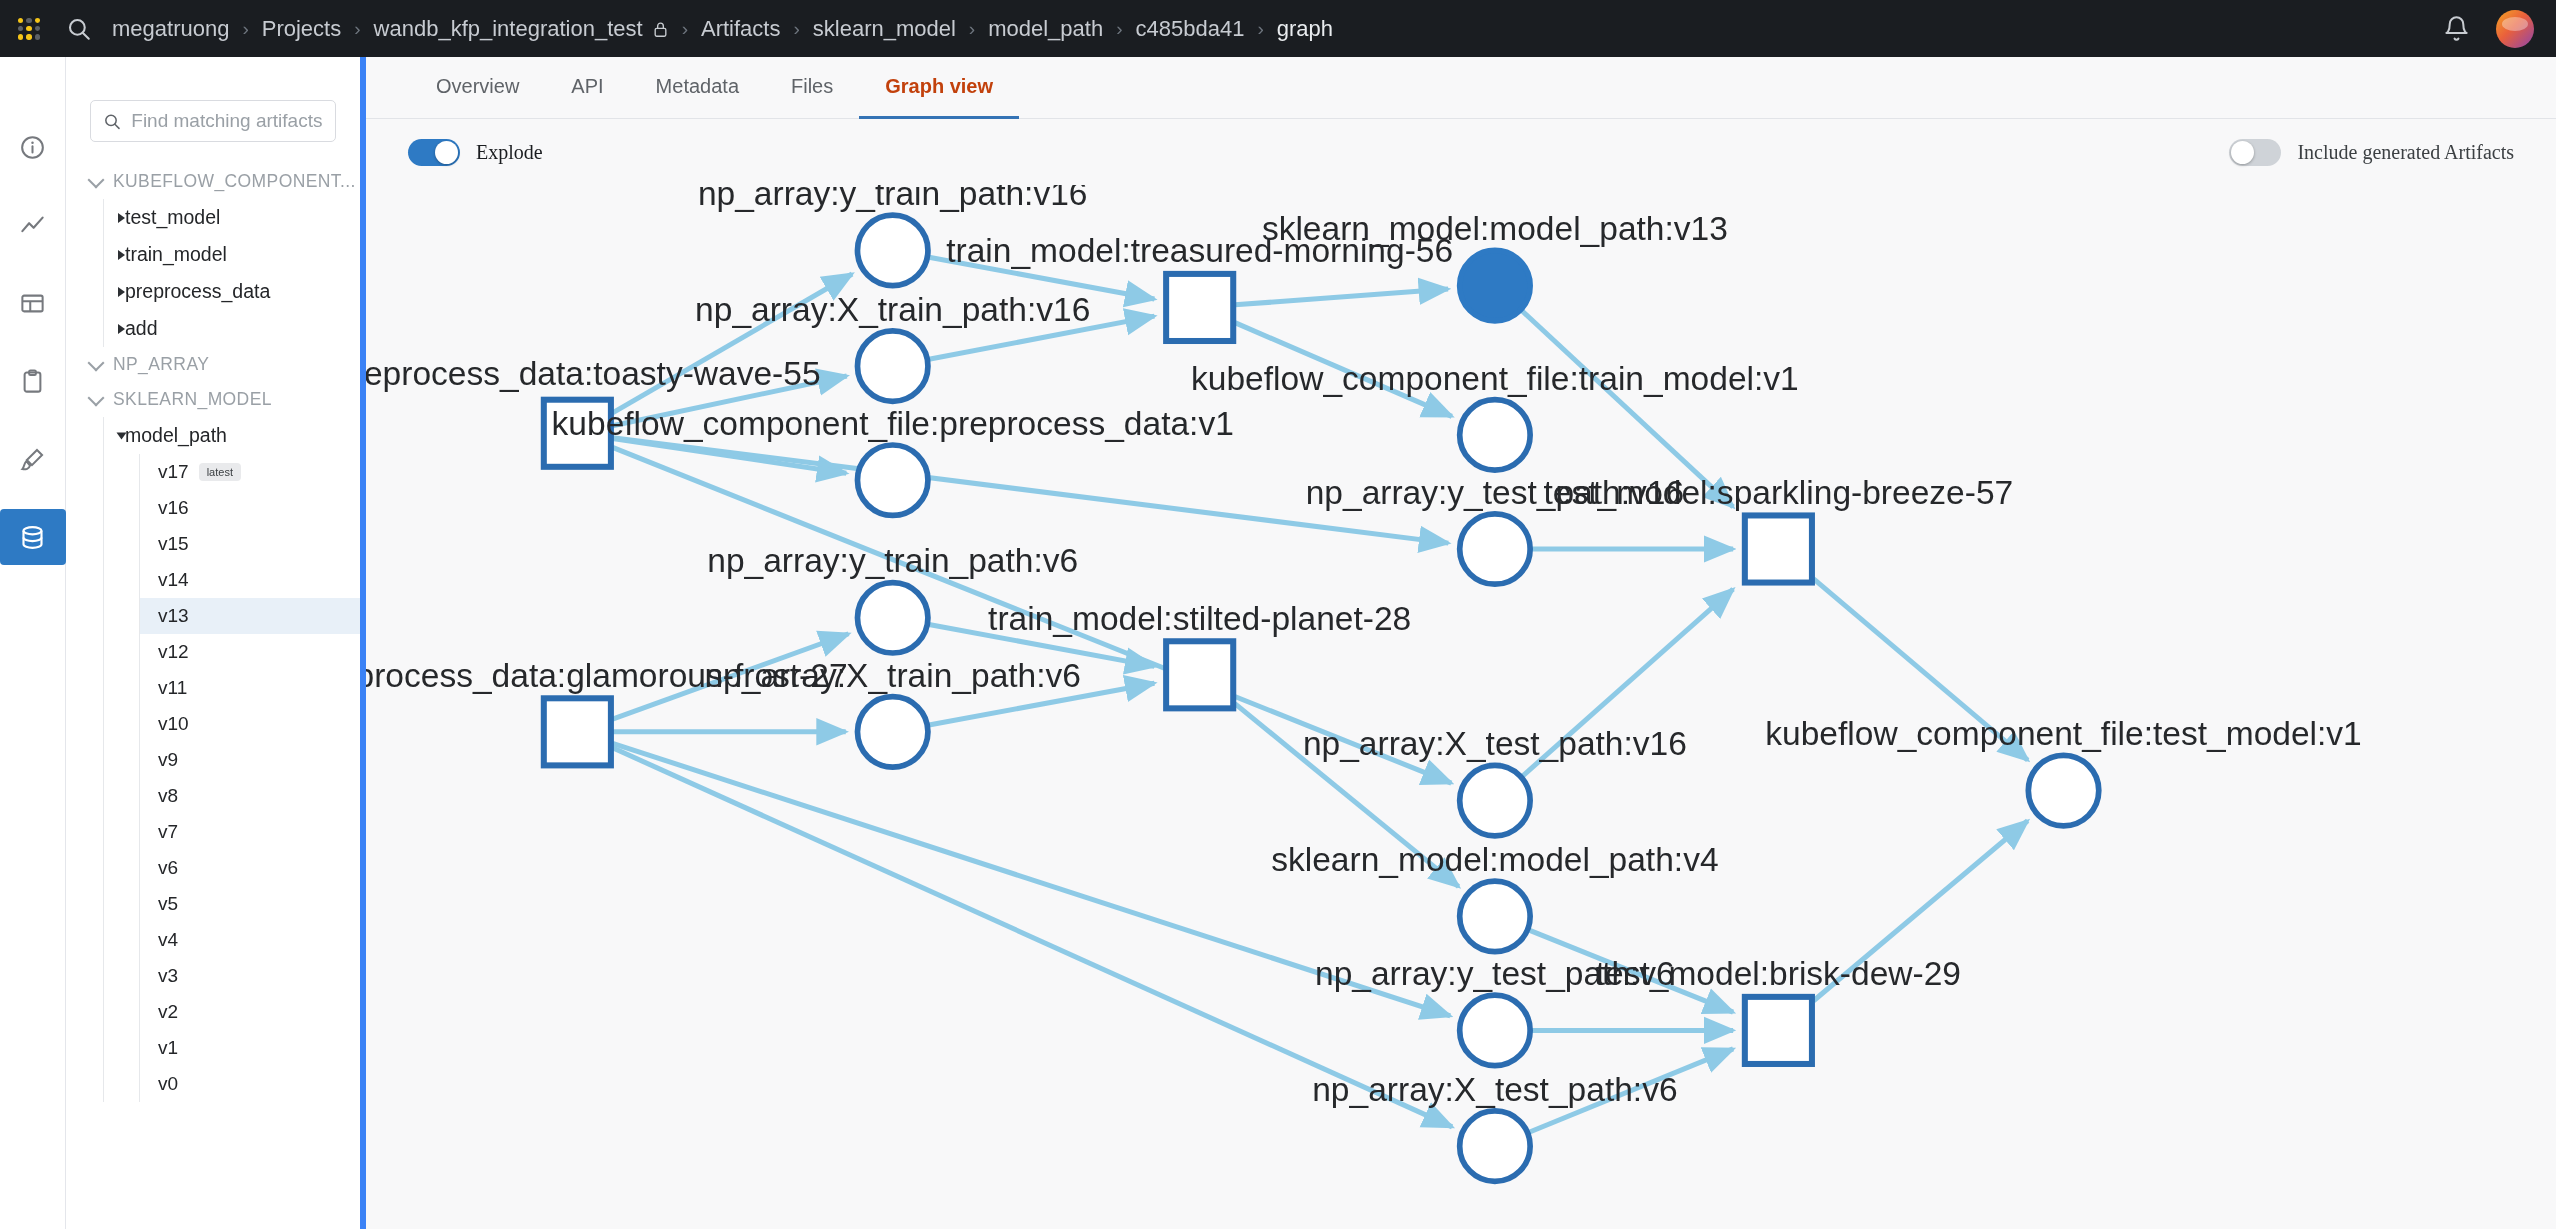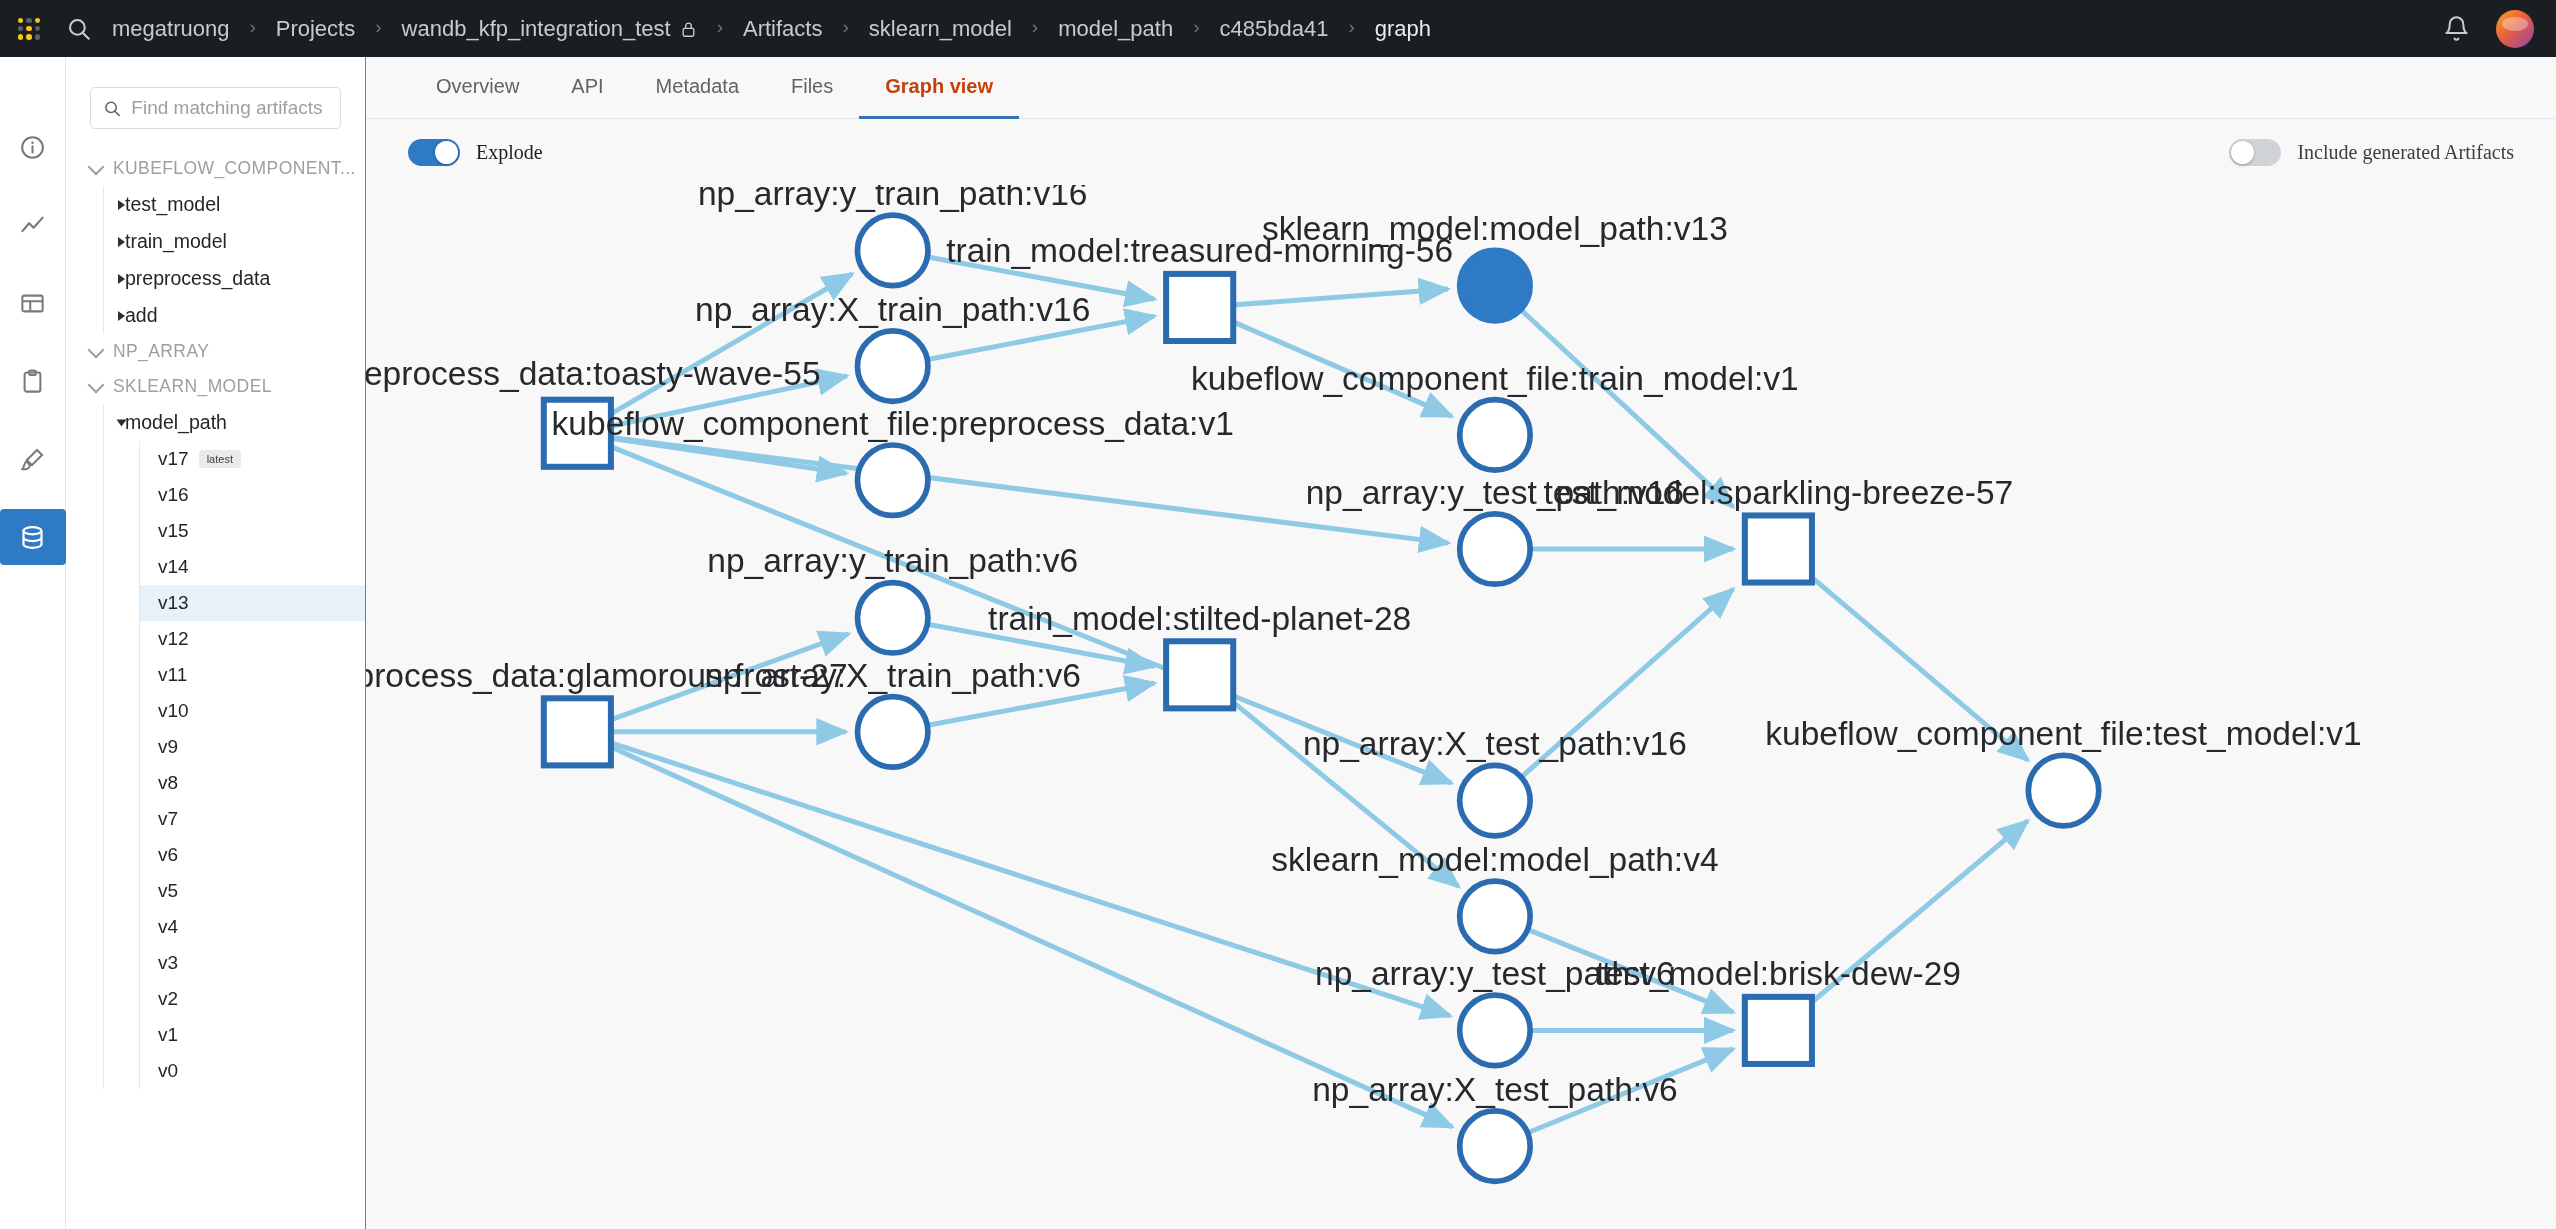--- a/index.html
+++ b/index.html
@@ -28,21 +28,21 @@
   .waffle i:nth-child(2){ background:#5b6066; }
   .waffle i:nth-child(3){ background:#f5c518; }
   .waffle i:nth-child(4){ background:#5b6066; }
   .waffle i:nth-child(5){ background:#f5c518; }
   .waffle i:nth-child(6){ background:#5b6066; }
   .waffle i:nth-child(7){ background:#f5c518; }
   .waffle i:nth-child(8){ background:#f5c518; }
   .waffle i:nth-child(9){ background:#5b6066; }
 
   .search-icon-top { margin-left: 22px; margin-right: 20px; display:flex; align-items:center; cursor:pointer;}
-  .crumbs { display: flex; align-items: flex-start; gap: 7px; font-size: 22px; color: #c8ccd1; }
+  .crumbs { display: flex; align-items: center; gap: 0; font-size: 22px; color: #c8ccd1; }
   .crumb { color: #c7cbd1; white-space: nowrap; cursor: pointer; }
   .crumb.last { color: #e9ecef; }
   .crumb-sep { color: #6e757e; margin: 0 13px; font-size: 19px; }
   .lock-icon { display:inline-flex; margin-left: 9px; vertical-align: middle; }
 
   .topbar-right { margin-left: auto; display:flex; align-items:center; gap: 26px; }
   .bell { cursor:pointer; display:flex; }
   .avatar {
     width: 38px; height: 38px; border-radius: 50%;
     background: linear-gradient(135deg,#f5a623 0%, #e9603c 45%, #8e44ad 100%);
@@ -65,22 +65,22 @@
               color:#76797e; cursor:pointer; position: relative; }
   .rail-btn.active { color:#ffffff; }
   .rail-btn.active::before{
     content:""; position:absolute; left: 0px; top: -6px; width: 66px; height: 56px;
     background: #2e7ac4; border-radius: 4px;
   }
   .rail-btn svg { position: relative; z-index: 2; }
 
   
   .sidebar {
-    width: 325px; background:#fff; border-right:1px solid #3b82f6;
-    padding: 4px 0 0 0; overflow: hidden;
+    width: 325px; background:#fff; border-right:6px solid #3b82f6;
+    padding: 17px 0 0 0; overflow: hidden;
   }
   .search-wrap { padding: 26px 24px 0 24px; }
   .search-box {
     height: 42px; border: 1px solid #d9dbe0; border-radius: 5px;
     display: flex; align-items: center; padding: 0 12px; gap: 10px; background:#fff;
   }
   .search-box input {
     border: 0; outline: 0; font-size: 19px; color: #3c4043; width: 100%;
     font-family: "Liberation Sans", sans-serif; background: transparent;
   }

